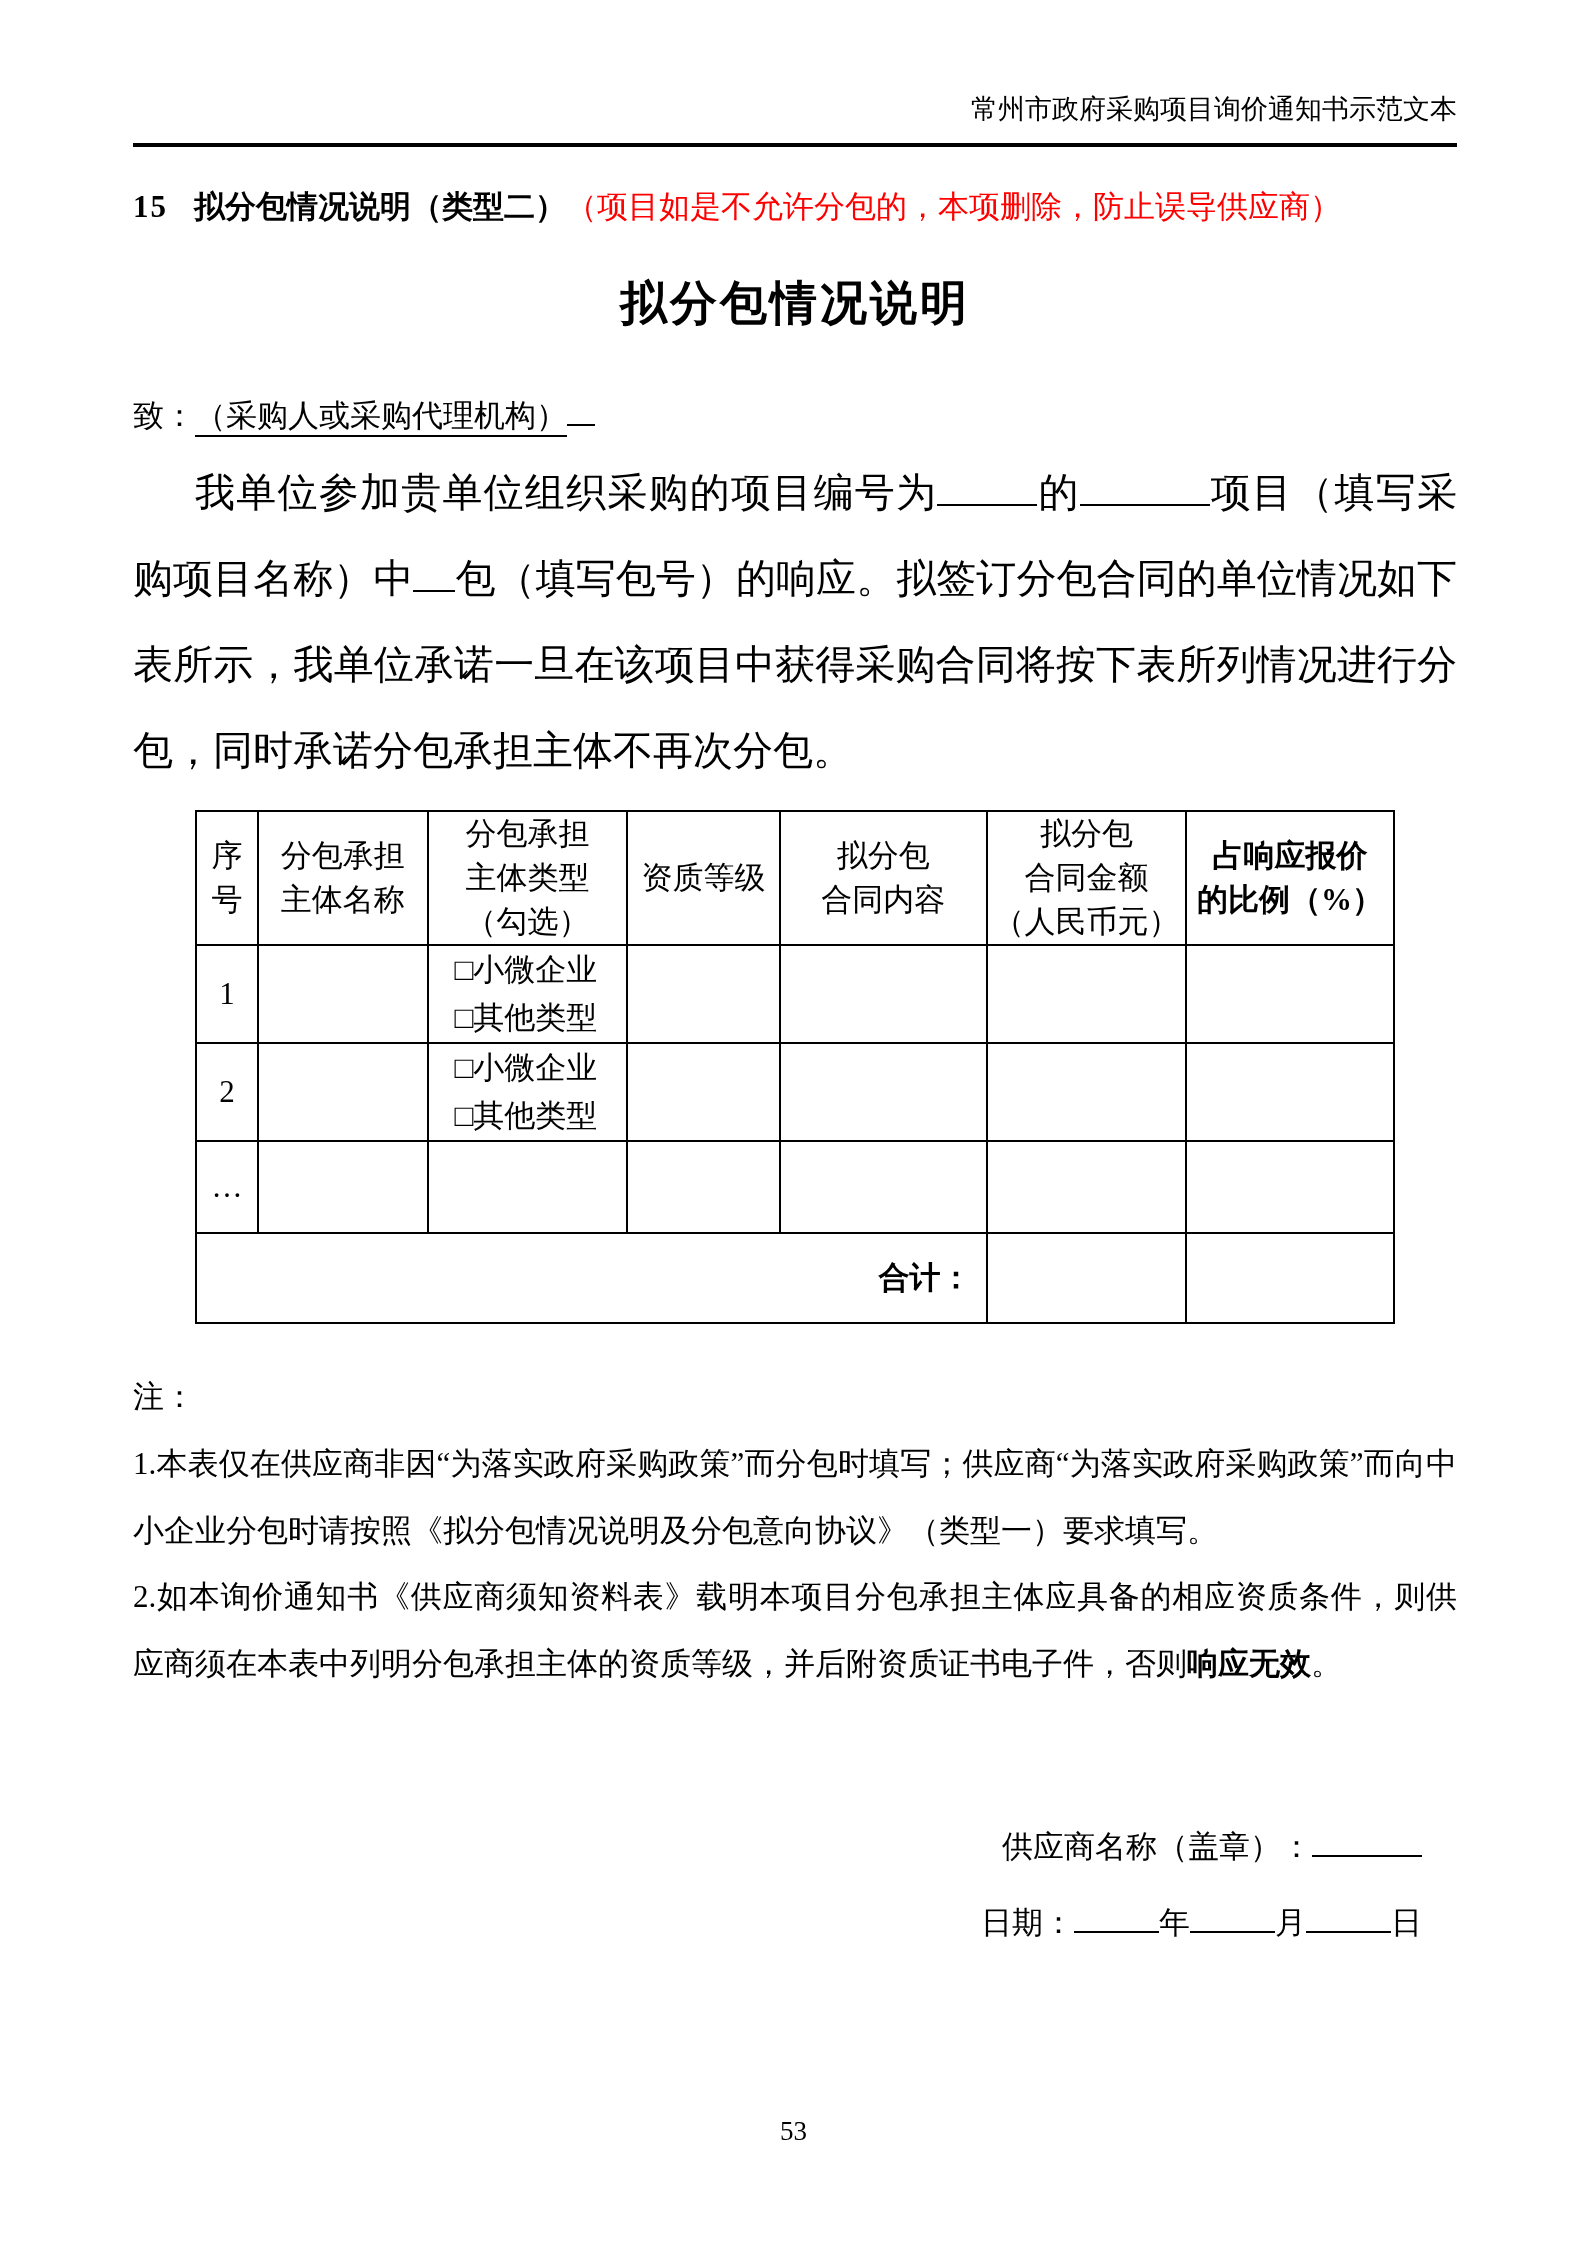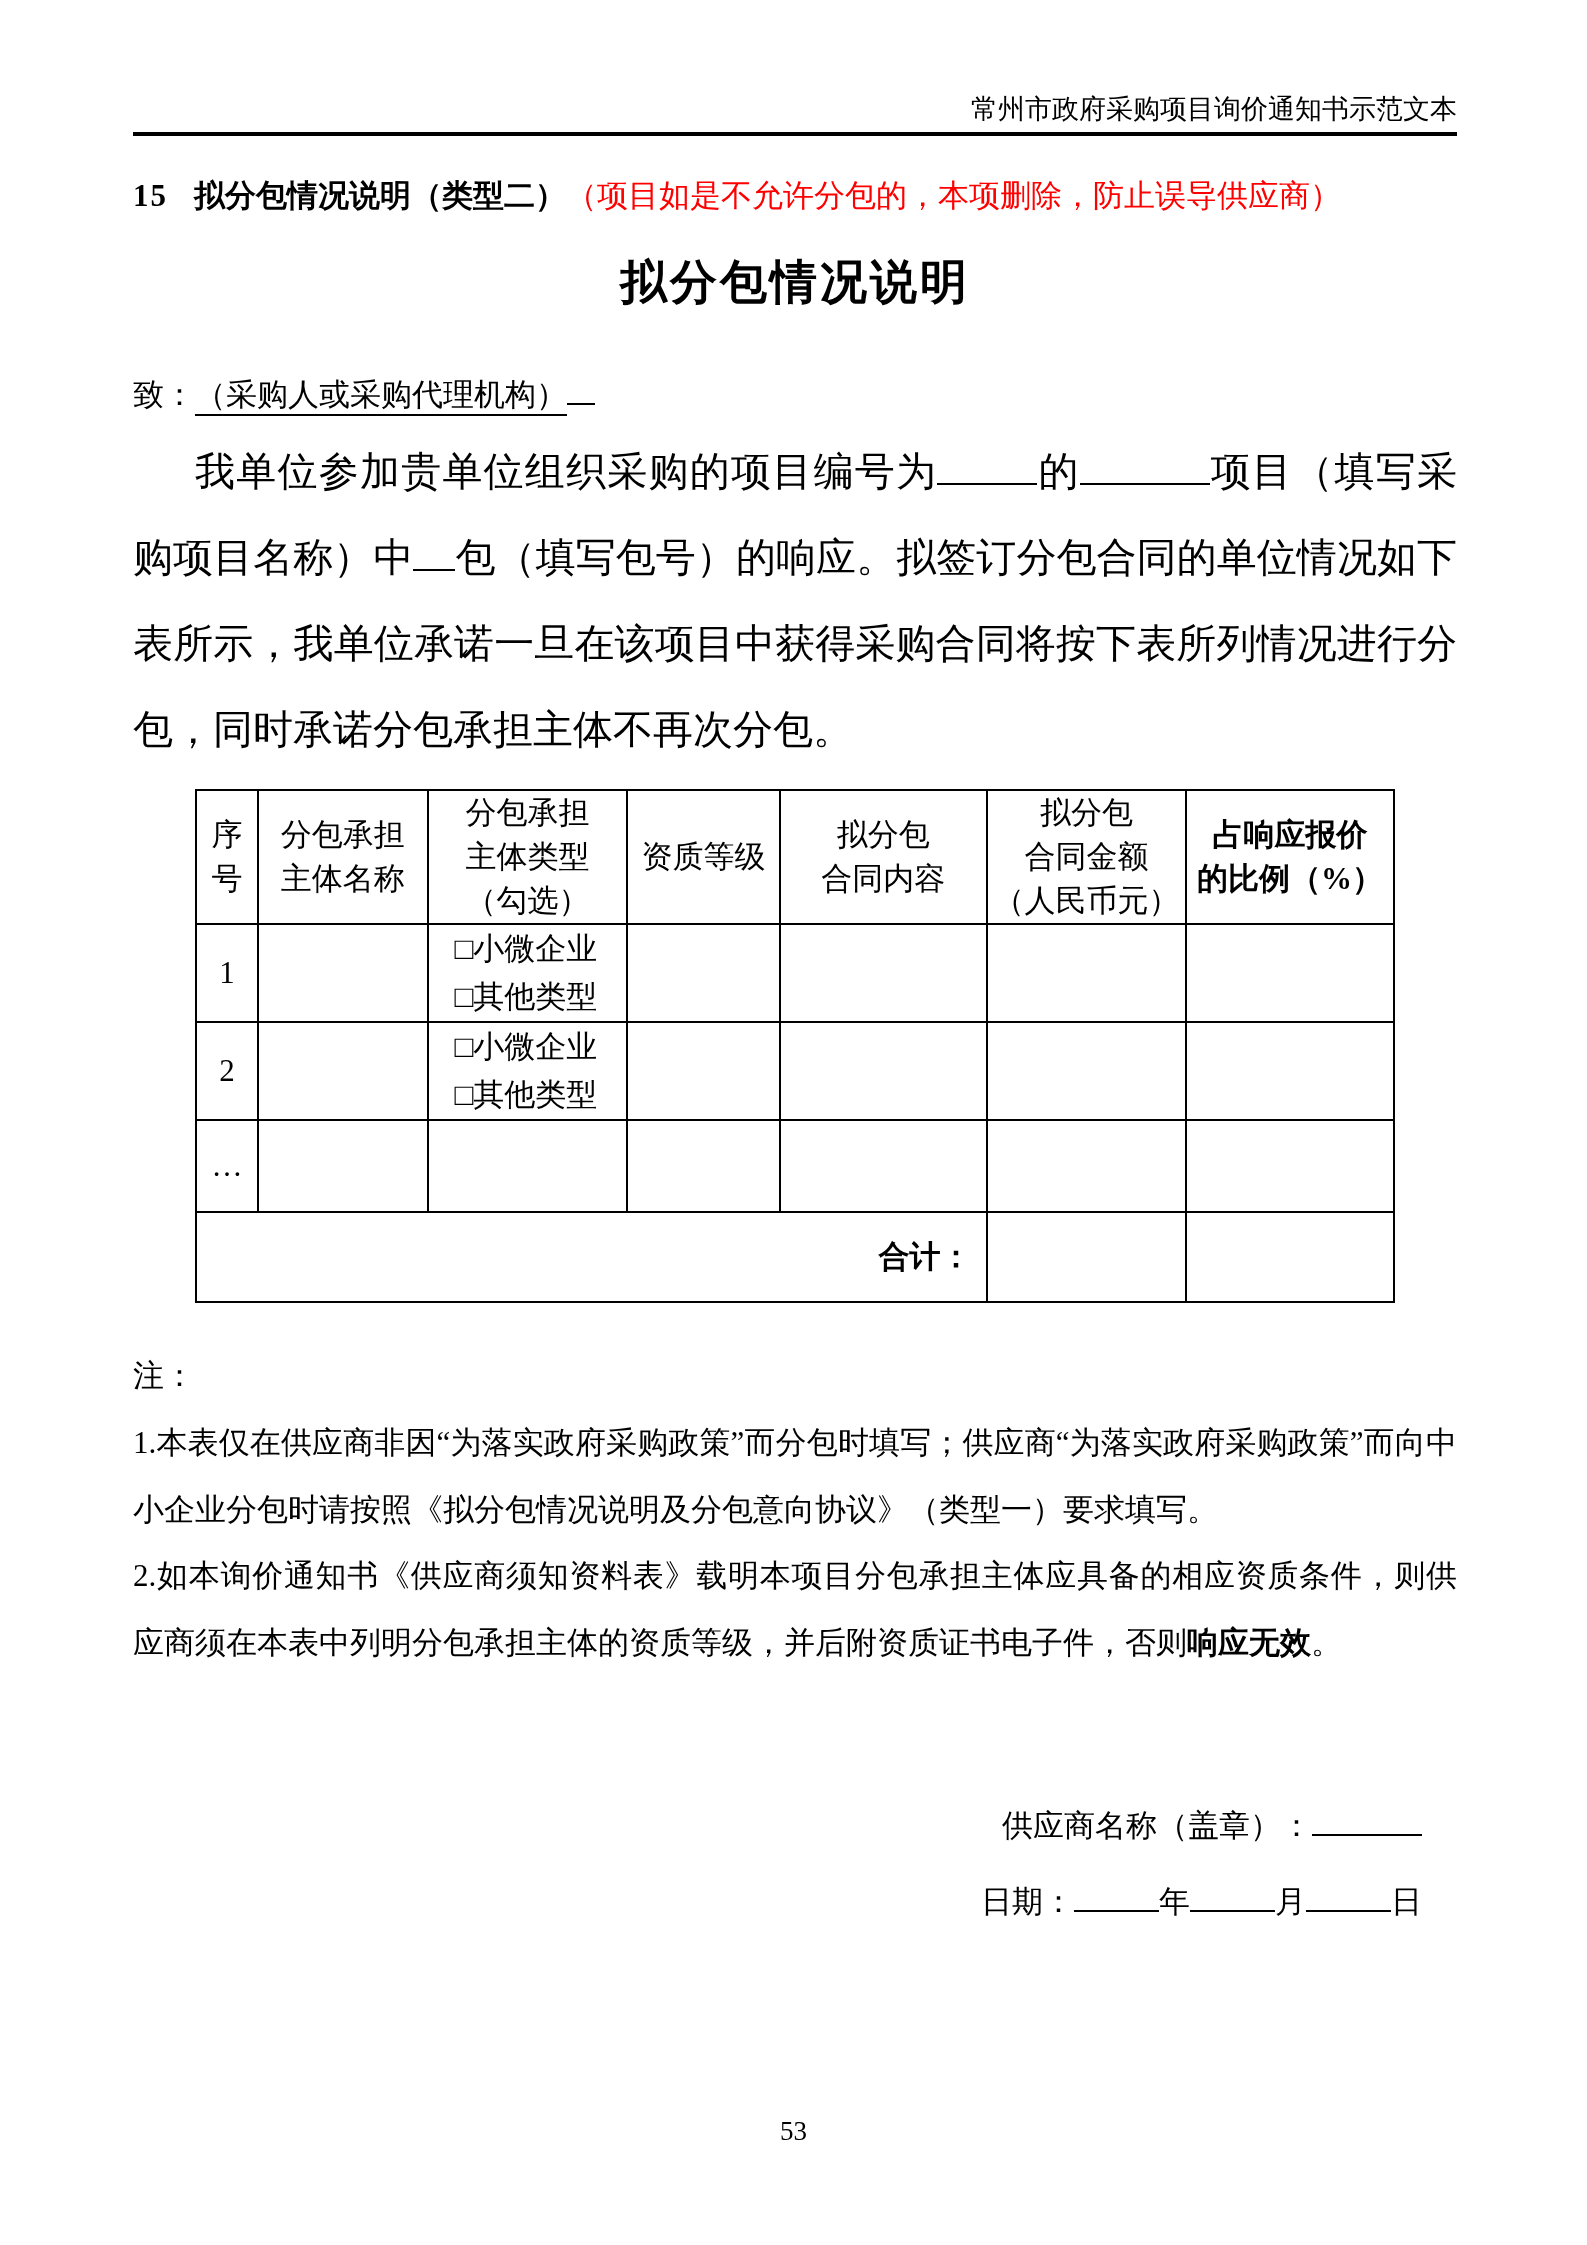--- a/index.html
+++ b/index.html
@@ -12,38 +12,38 @@
     color:#000;
     font-family:"Liberation Serif","DejaVu Serif",serif;
     padding:92px 130px 0 133px;
     overflow:hidden;
   }
   
   .doc-header {
     text-align:right;
     font-size:27px;
     line-height:1.3;
-    padding-bottom:5px;
+    padding-bottom:16px;
     border-bottom:4px solid #000;
   }
   
   .section-heading {
     margin-top:38px;
     font-size:31px;
     font-weight:bold;
     line-height:1.4;
   }
   .section-heading .num { letter-spacing:2px; margin-right:26px; }
   .red-note {
     color:#ff0000;
     font-weight:normal;
   }
   
   .doc-title {
-    margin-top:34px;
+    margin-top:44px;
     text-align:center;
     font-size:47px;
     font-weight:bold;
     letter-spacing:3px;
   }
   
   .salutation {
     margin-top:58px;
     font-size:31px;
     line-height:1.5;

